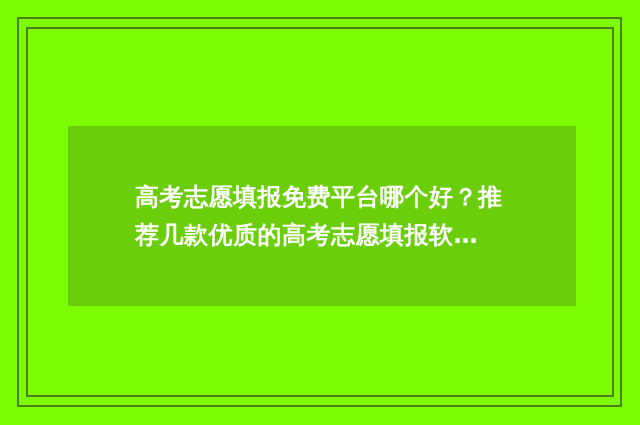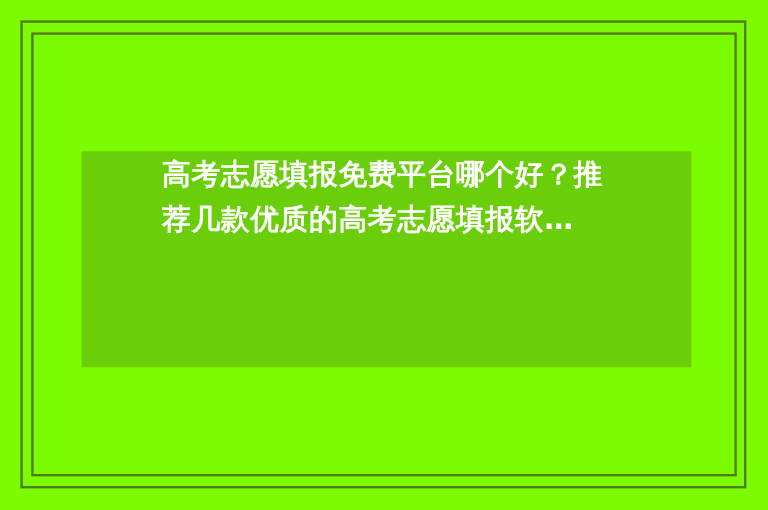--- a/index.html
+++ b/index.html
@@ -47,20 +47,21 @@
   .content-panel {
     position: absolute;
     left: 68px;
     top: 126px;
     width: 508px;
     height: 180px;
     background: #6BCE0B;
     box-sizing: border-box;
     display: flex;
     flex-direction: column;
+    justify-content: center;
     padding-left: 67px;
     padding-right: 40px;
   }
 
   .headline {
     color: #FFFFFF;
     font-size: 24px;
     line-height: 38px;
     font-weight: bold;
     letter-spacing: 0.5px;

